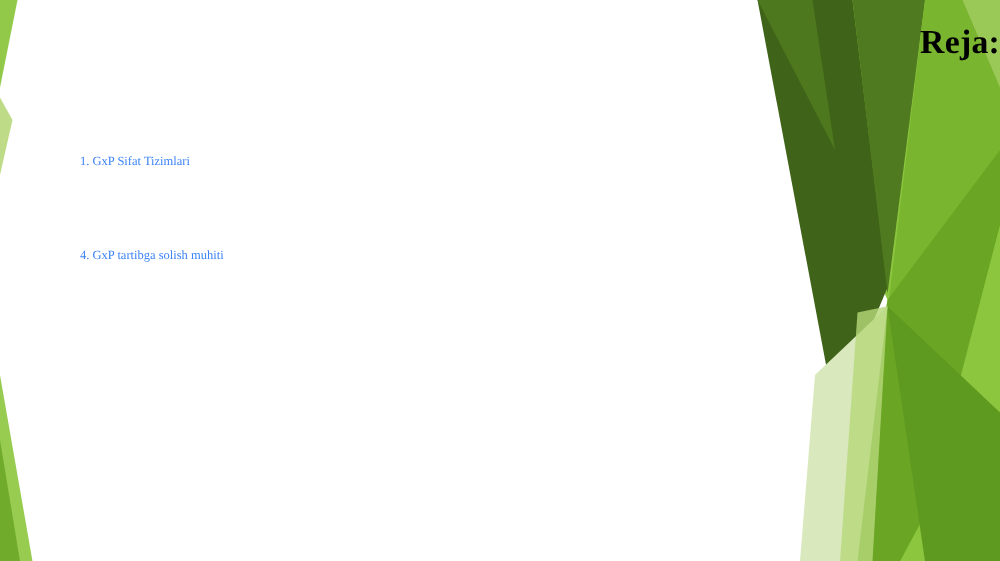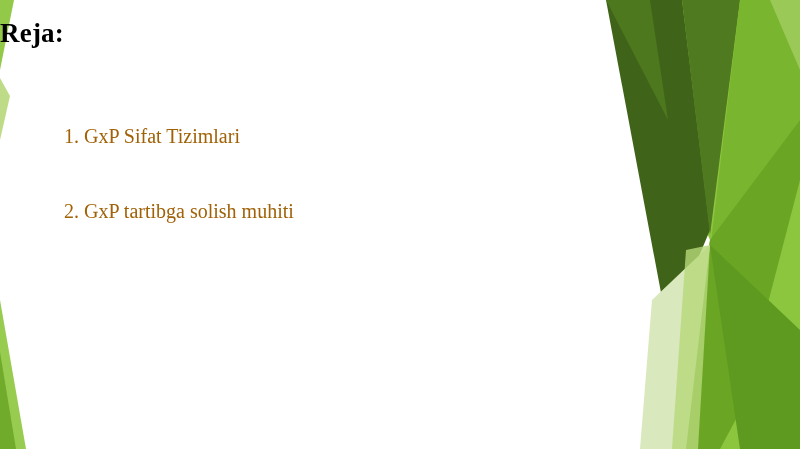--- a/index.html
+++ b/index.html
@@ -40,38 +40,38 @@
     overflow: hidden;
     pointer-events: none;
   }
 
   
   .title {
     position: absolute;
     top: 18px;
     left: 0;
     width: 800px;
-    text-align: left;
+    text-align: right;
     font-size: 27px;
     font-weight: bold;
     color: #000000;
     font-family: "Liberation Serif", serif;
     letter-spacing: 0.2px;
   }
 
   
   .body-list {
     position: absolute;
     left: 64px;
     top: 124px;
     width: 500px;
   }
   .body-item {
-    font-size: 20px;
-    color: #a16207;
+    font-size: 10px;
+    color: #3b82f6;
     font-family: "Liberation Serif", serif;
     line-height: 1.2;
     height: 75px;
   }
   .body-item:nth-child(1) { margin-bottom: 0; }
 </style>
 </head>
 <body>
 
 <div class="slide">
@@ -99,16 +99,16 @@
       <polygon points="96,250 120,245 108,449 82,449" fill="#b7d87a" opacity="0.8"></polygon>
       <polygon points="210,0 210,70 180,0" fill="#b7d87a" opacity="0.55"></polygon>
       <polygon points="16,0 60,0 78,120 16,0" fill="#4f7a1f" opacity="0.9"></polygon>
     </svg>
   </div>
 
   <div class="title">Reja:</div>
 
   <div class="body-list">
     <div class="body-item">1. GxP Sifat Tizimlari</div>
-    <div class="body-item">2. GxP tartibga solish muhiti</div>
+    <div class="body-item">4. GxP tartibga solish muhiti</div>
   </div>
 
 </div>
 
 </body></html>

